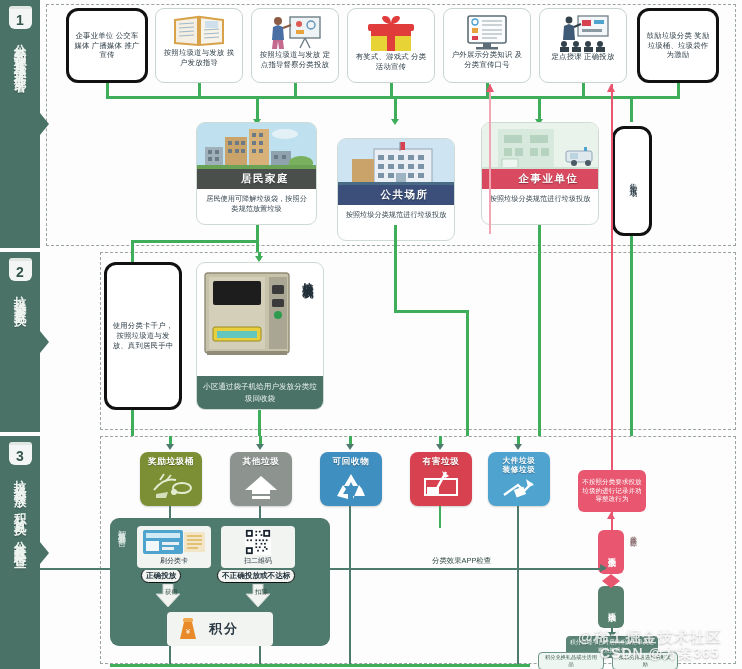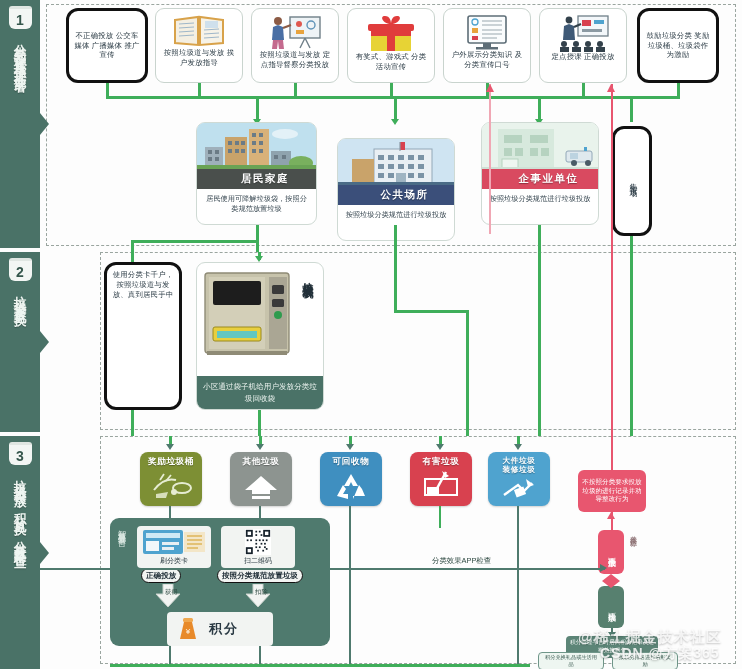--- a/index.html
+++ b/index.html
@@ -167,21 +167,21 @@
   <div class="stage" id="stage2">
     <div class="stage-badge">2</div>
     <div class="stage-label">垃圾袋发放兑换</div>
   </div>
   <div class="stage" id="stage3">
     <div class="stage-badge">3</div>
     <div class="stage-label">垃圾分类投放、积分兑换、分类效果检查</div>
   </div>
 
   <div class="card black" style="left:66px; top:8px; width:82px; height:75px;">
-    <div class="card-text">不正确投放
+    <div class="card-text">企事业单位
 公交车媒体
 广播媒体
 推广宣传</div>
   </div>
 
   <div class="card" style="left:155px; top:8px; width:88px; height:75px;">
     <div class="card-icon">
       <svg width="54" height="34" viewBox="0 0 54 34">
         <path d="M3 6 L26 3 L26 31 L3 29 Z" fill="#f4efe2" stroke="#d8a24a" stroke-width="2"></path>
         <path d="M51 6 L28 3 L28 31 L51 29 Z" fill="#f7f3e8" stroke="#d8a24a" stroke-width="2"></path>
@@ -412,21 +412,21 @@
 
   <div class="ln" style="left:256px; top:225px; width:2.5px; height:27px;"></div>
   <div class="ln" style="left:394px; top:225px; width:2.5px; height:27px;"></div>
   <div class="ln" style="left:538px; top:225px; width:2.5px; height:27px;"></div>
   <div class="ln" style="left:630px; top:236px; width:2.5px; height:16px;"></div>
 
   <div class="ln" style="left:131px; top:240px; width:2.5px; height:85px;"></div>
   <div class="ln" style="left:131px; top:240px; width:128px; height:2.5px;"></div>
   <div class="arrow-r" style="left:128px; top:322px; border-left:6px solid #3fae5a;"></div>
 
-  <div class="card black" style="left:104px; top:262px; width:78px; height:148px; justify-content:flex-start; ">
+  <div class="card black" style="left:104px; top:262px; width:78px; height:148px; justify-content:center; ">
     <div class="card-text">使用分类卡千户，按照垃圾道与发放、真到居民手中</div>
   </div>
 
   <div id="vending">
     <div class="vm-top">
       <svg width="88" height="88" viewBox="0 0 88 88">
         <rect x="2" y="4" width="84" height="80" rx="3" fill="#c7c3ab" stroke="#8f8b76" stroke-width="1.4"></rect>
         <rect x="6" y="8" width="56" height="72" fill="#d3cfb8"></rect>
         <rect x="10" y="12" width="48" height="24" rx="2" fill="#1d1d1d"></rect>
         <rect x="10" y="58" width="48" height="14" rx="2" fill="#e8cf3e" stroke="#9a8a20"></rect>
@@ -570,21 +570,21 @@
               <rect x="22" y="20" width="2" height="2"></rect>
             <rect x="14" y="24" width="2" height="2"></rect>
               <rect x="20" y="24" width="2" height="2"></rect>
             <rect x="24" y="22" width="2" height="2"></rect>
           </g>
         </svg>
         <div class="mini-cap">扫二维码</div>
       </div>
 
       <div class="pill" style="position:absolute; left:12px; top:44px;">正确投放</div>
-      <div class="pill" style="position:absolute; left:88px; top:44px;">按照分类规范放置垃圾</div>
+      <div class="pill" style="position:absolute; left:88px; top:44px;">不正确投放或不达标</div>
 
       <svg width="26" height="24" viewBox="0 0 26 24" style="position:absolute; left:26px; top:60px;">
         <path d="M8 0 L18 0 L18 10 L25 10 L13 23 L1 10 L8 10 Z" fill="#f2f4f2" stroke="#c9d2cc"></path>
       </svg>
       <svg width="26" height="24" viewBox="0 0 26 24" style="position:absolute; left:116px; top:60px;">
         <path d="M8 0 L18 0 L18 10 L25 10 L13 23 L1 10 L8 10 Z" fill="#f2f4f2" stroke="#c9d2cc"></path>
       </svg>
       <div class="edge-label" style="left:36px; top:64px; color:#2f4a42; font-size:6.4px;">获得</div>
       <div class="edge-label" style="left:126px; top:64px; color:#2f4a42; font-size:6.4px;">扣除</div>
 

